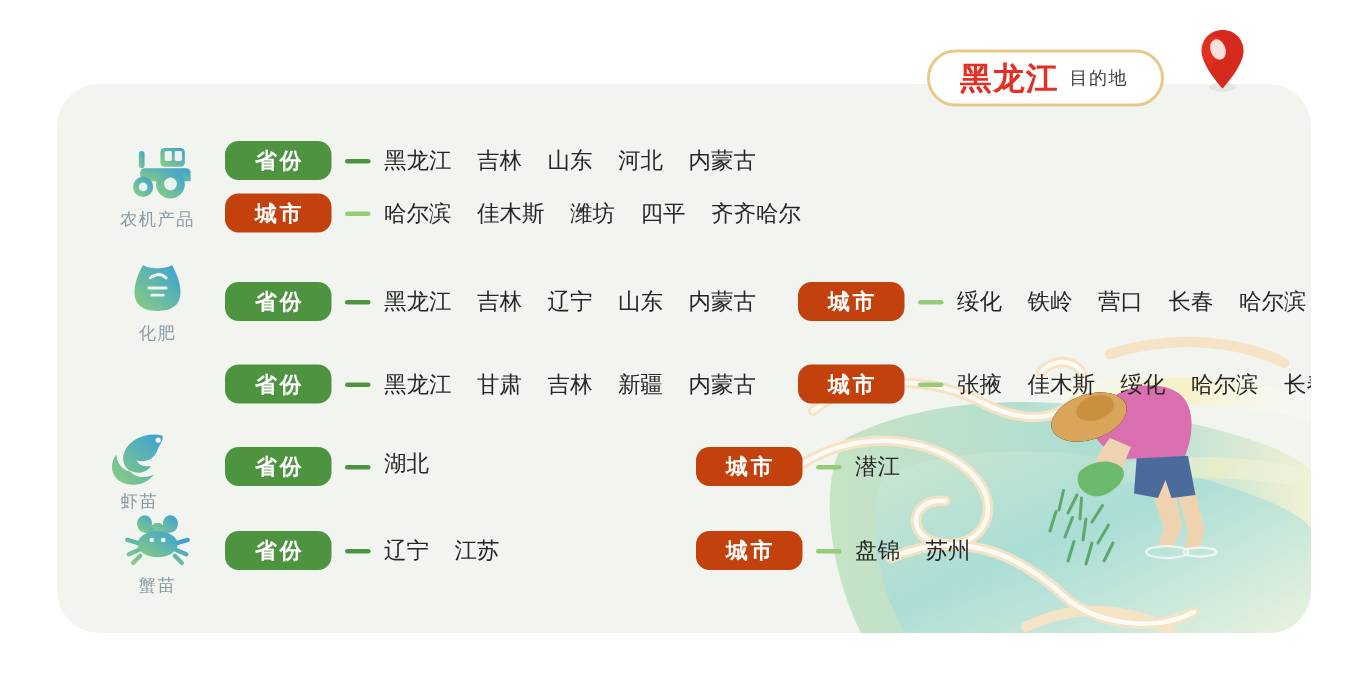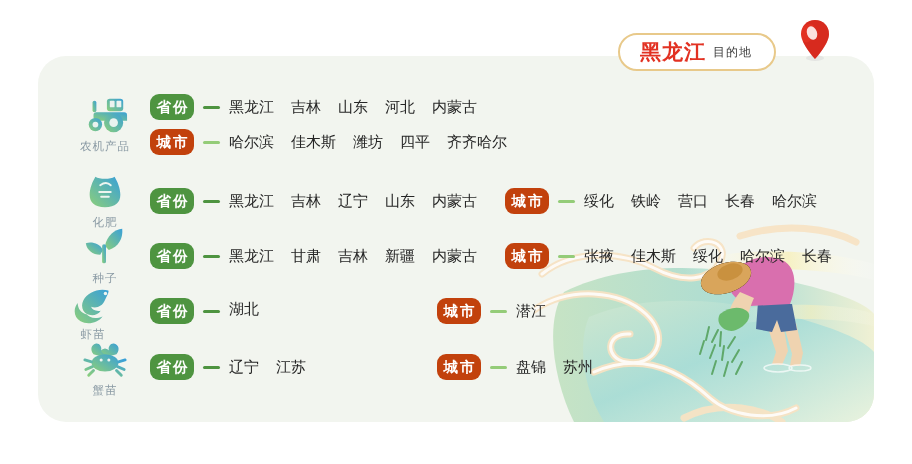--- a/index.html
+++ b/index.html
@@ -102,21 +102,21 @@
     color: #8a9aa4;
     letter-spacing: 1px;
     white-space: nowrap;
   }
 
   
   .badge {
     display: inline-flex;
     align-items: center;
     justify-content: center;
-    width: 44px;
+    width: 71px;
     height: 26px;
     border-radius: 9px;
     color: #ffffff;
     font-size: 14.5px;
     font-weight: bold;
     letter-spacing: 2px;
     text-indent: 2px;
     flex: none;
   }
   .badge.prov { background: #4e9440; }
@@ -308,36 +308,20 @@
         <span class="places">
           <span>绥化</span>
           <span>铁岭</span>
           <span>营口</span>
           <span>长春</span>
           <span>哈尔滨</span>
         </span>
       </div>
     </div>
 
-    <div class="cat" style="left:30px; top:170px;">
-      <svg class="cat-icon" viewBox="0 0 48 42" xmlns="http://www.w3.org/2000/svg">
-        <defs>
-            <linearGradient id="g3" x1="0" y1="1" x2="1" y2="0">
-          <stop offset="0%" stop-color="#8ccf7a"></stop>
-              <stop offset="100%" stop-color="#39a0d8"></stop>
-        </linearGradient>
-          </defs>
-        <g fill="url(#g3)">
-          <path d="M24 20 c2 -11 10 -17 18 -18 c1 10 -4 19 -14 22 z"></path>
-          <path d="M22 24 c-4 -7 -12 -9 -18 -7 c1 7 7 12 15 12 z"></path>
-          <rect x="21" y="18" width="4" height="20" rx="2"></rect>
-        </g>
-      </svg>
-      <div class="cat-label">种子</div>
-    </div>
 
     <div class="row" style="left:112px; top:187px;">
       <div class="group">
         <span class="badge prov">省份</span>
         <span class="dash prov"></span>
         <span class="places">
           <span>黑龙江</span>
           <span>甘肃</span>
           <span>吉林</span>
           <span>新疆</span>

